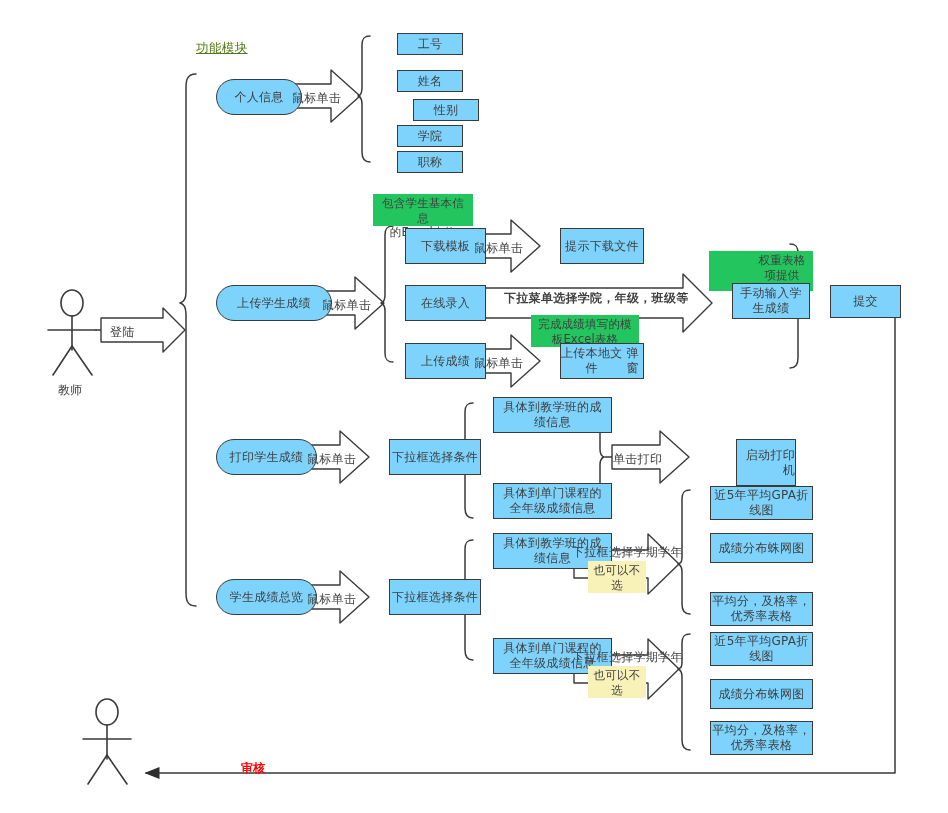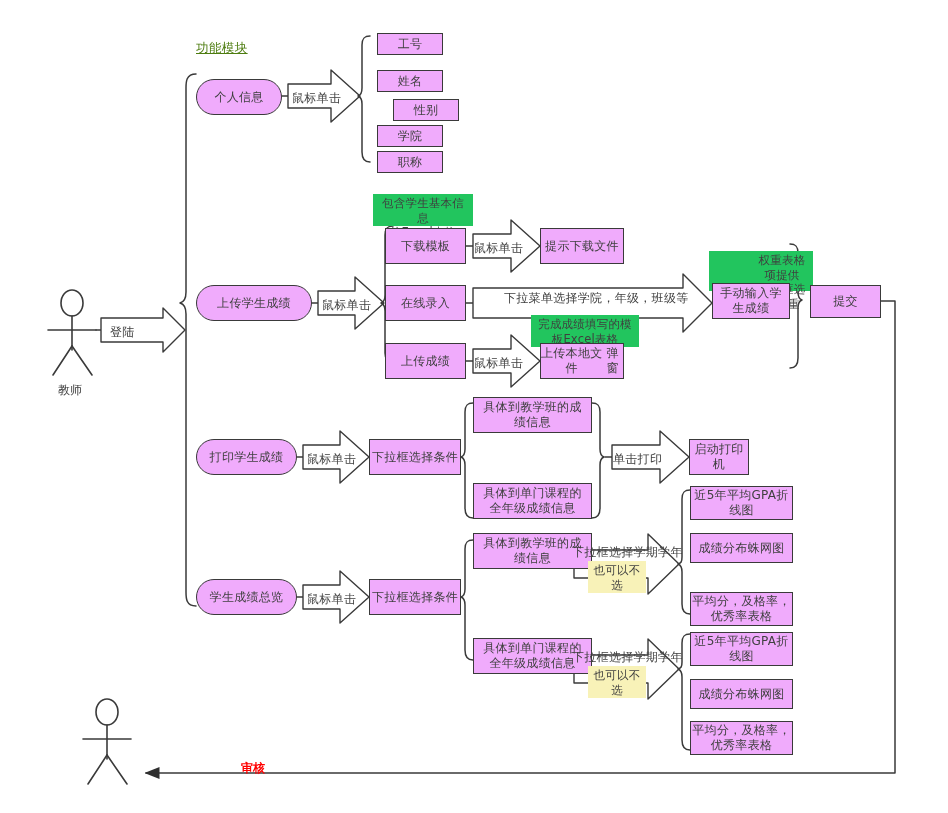--- a/index.html
+++ b/index.html
@@ -4,30 +4,31 @@
 <style>
   html,body{margin:0;padding:0;background:#ffffff;}
   body{font-family:"DejaVu Sans","Liberation Sans",sans-serif;}
   #canvas{position:relative;width:948px;height:813px;background:#ffffff;overflow:hidden;}
   svg#wires{position:absolute;left:0;top:0;width:948px;height:813px;pointer-events:none;}
 
   .box{
     position:absolute;
     box-sizing:border-box;
     border:1.4px solid #3a3a3a;
-    background:#f0abfc;
+    background:#7dd3fc;
     color:#404040;
     display:flex;
     align-items:center;
     justify-content:center;
     text-align:center;
     line-height:1.25;
     font-size:12px;
     letter-spacing:.3px;
     z-index:4;
+    margin-left:20px;
   }
   .box.round{border-radius:18px;}
   .hl{
     position:absolute;
     background:#22c55e;
     color:#3f3f3f;
     font-size:11.5px;
     line-height:1.28;
     text-align:center;
     padding:2px 5px 3px 5px;
@@ -259,21 +260,21 @@
   </div>
   <div class="box" style="left:385px;top:285px;width:81px;height:36px;">
     <span>在线录入</span>
   </div>
   <div class="box" style="left:385px;top:343px;width:81px;height:36px;">
     <span>上传成绩</span>
   </div>
 
   <div class="arrowlbl" style="left:474px;top:240px;">鼠标单击</div>
   <div class="arrowlbl" style="left:474px;top:355px;">鼠标单击</div>
-  <div class="arrowlbl" style="left:504px;top:290px;">下拉菜单选择学院，年级，班级等</div>
+  <div class="arrowlbl" style="left:504px;top:290px;font-weight:bold;">下拉菜单选择学院，年级，班级等</div>
 
   <div class="box" style="left:540px;top:228px;width:84px;height:36px;">
     <span>提示下载文件</span>
   </div>
 
   <div class="box" style="left:540px;top:343px;width:84px;height:36px;flex-direction:row;">
     <div>上传本地文件</div>
     <div>弹窗</div>
   </div>
 
@@ -295,21 +296,21 @@
     <div>绩信息</div>
   </div>
 
   <div class="box" style="left:473px;top:483px;width:119px;height:36px;flex-direction:column;">
     <div>具体到单门课程的</div>
     <div>全年级成绩信息</div>
   </div>
 
   <div class="arrowlbl" style="left:613px;top:451px;">单击打印</div>
 
-  <div class="box" style="left:689px;top:439px;width:60px;height:36px;flex-direction:column;">
+  <div class="box" style="left:716px;top:439px;width:60px;height:47px;flex-direction:column;align-items:flex-end;">
     <div>启动打印</div>
     <div>机</div>
   </div>
 
   <div class="box" style="left:369px;top:579px;width:92px;height:36px;">
     <span>下拉框选择条件</span>
   </div>
 
   <div class="box" style="left:473px;top:533px;width:119px;height:36px;flex-direction:column;">
     <div>具体到教学班的成</div>

